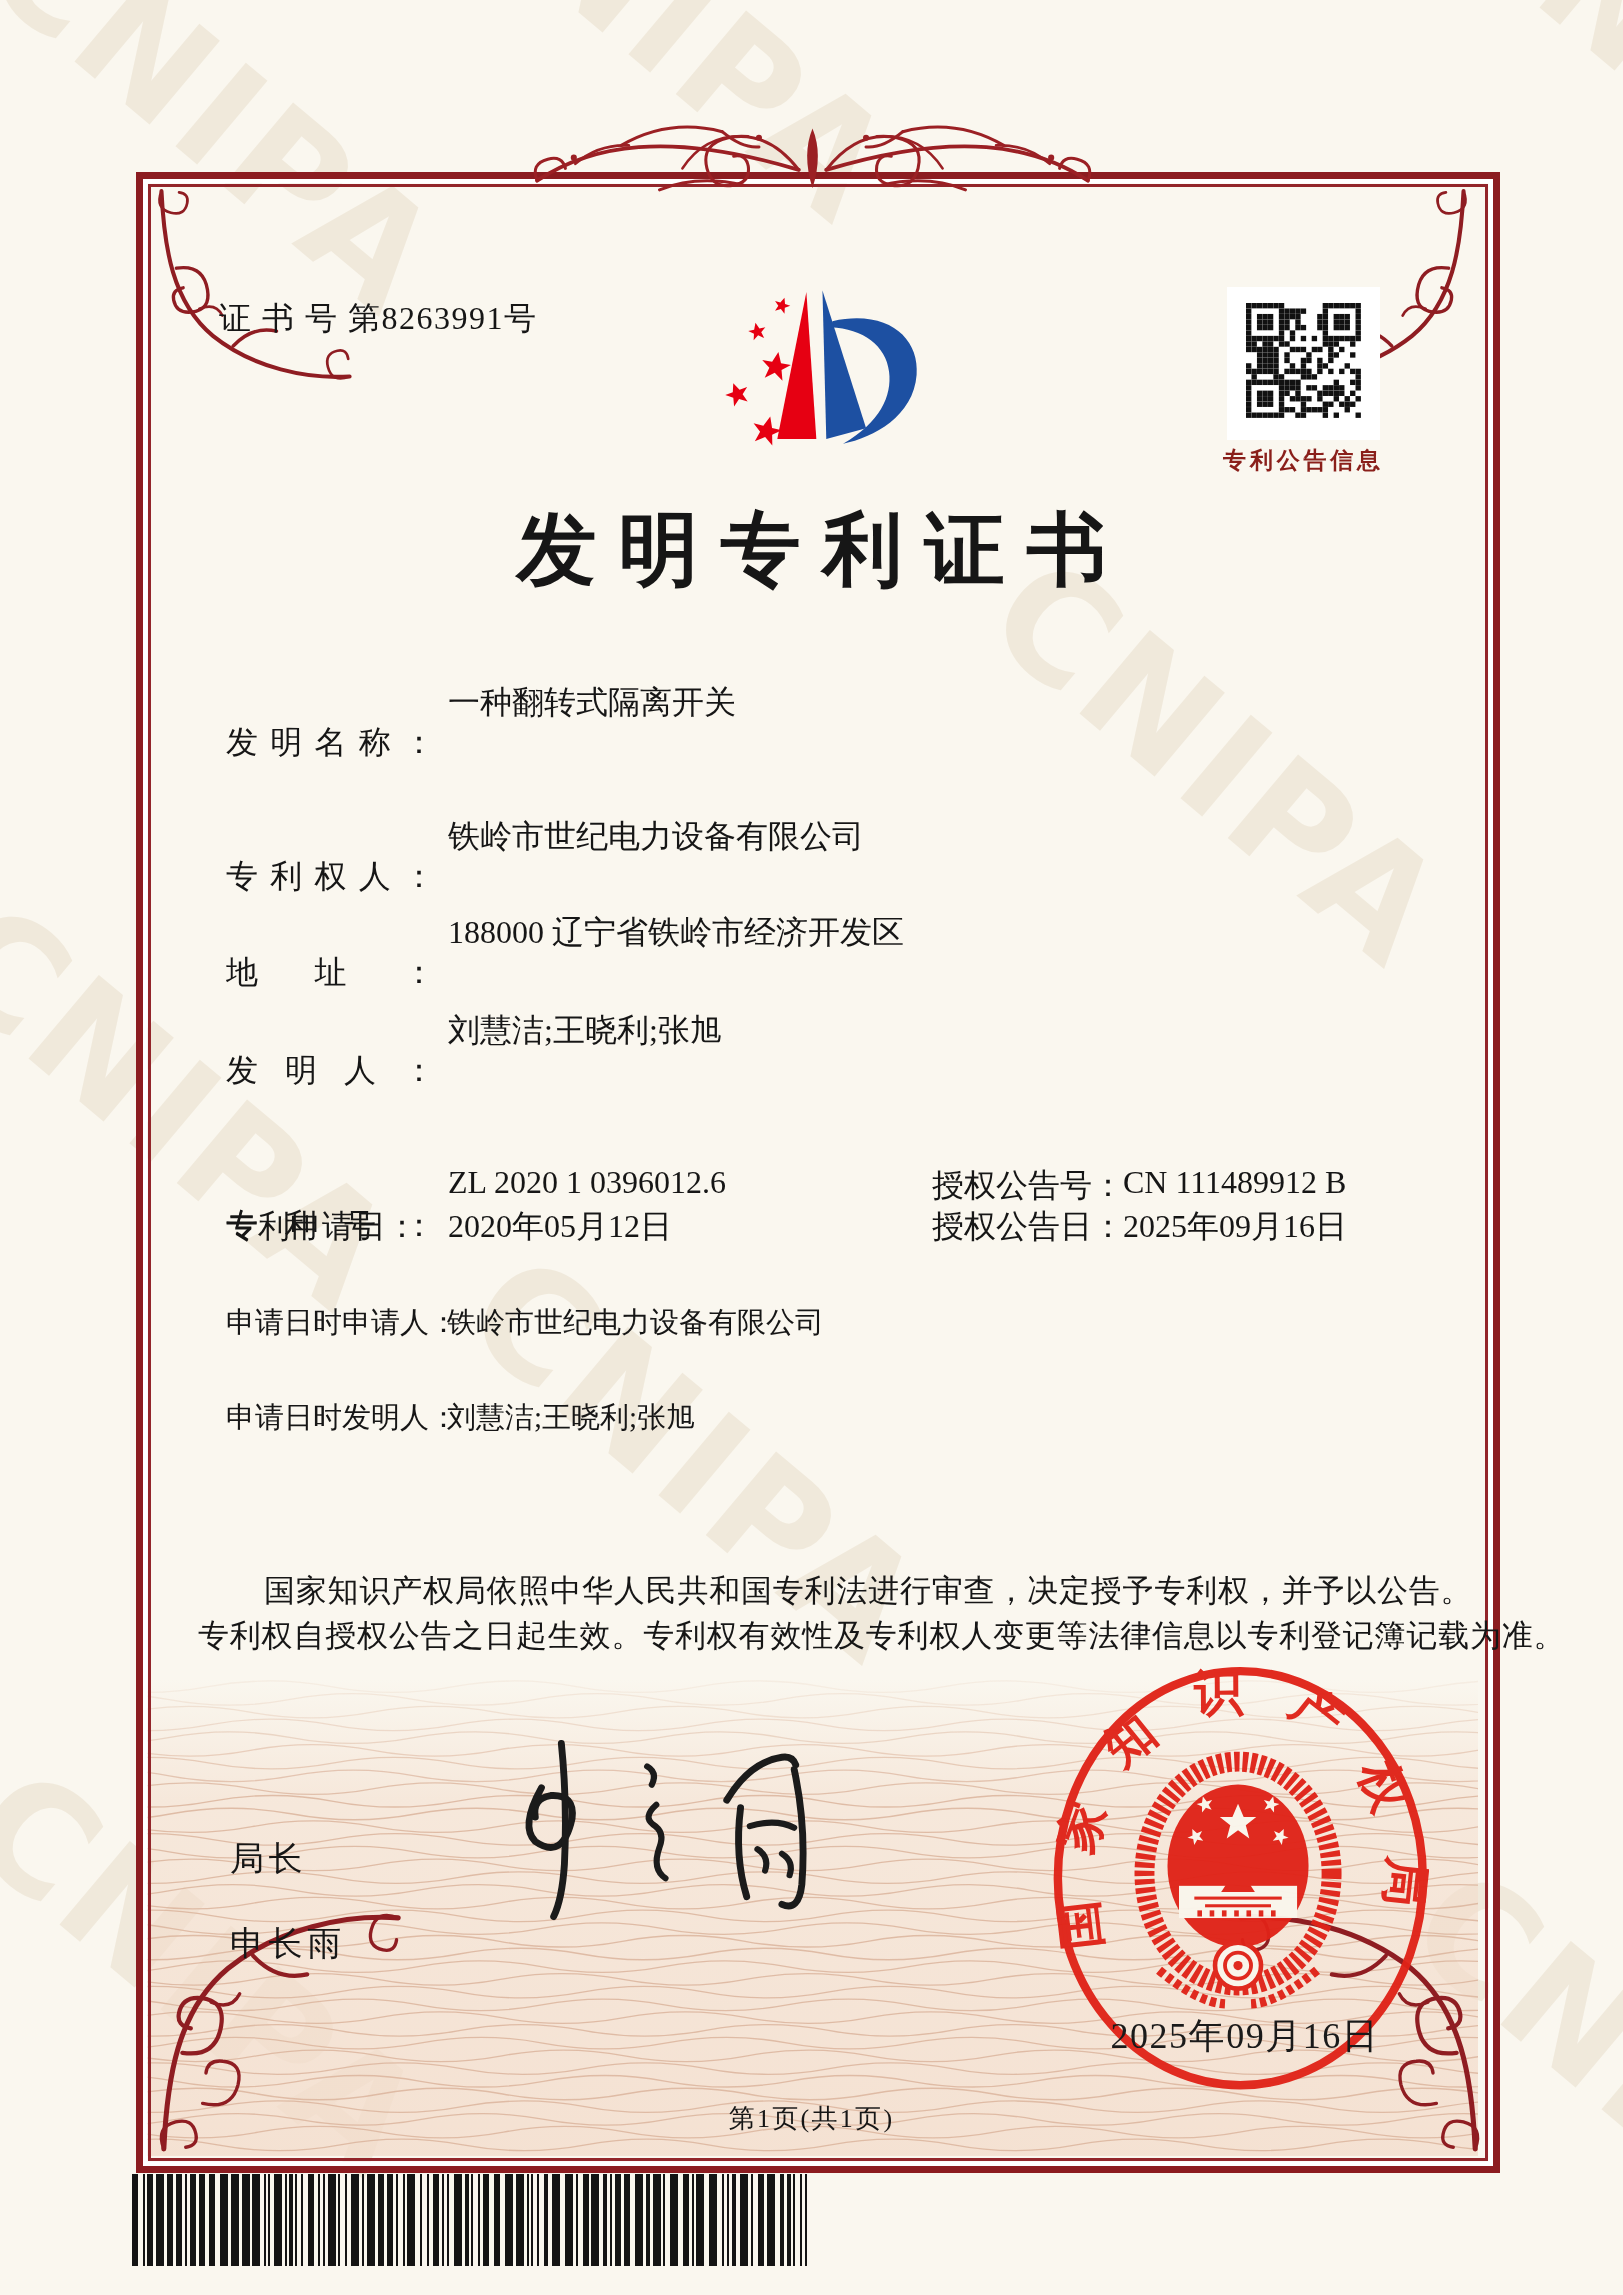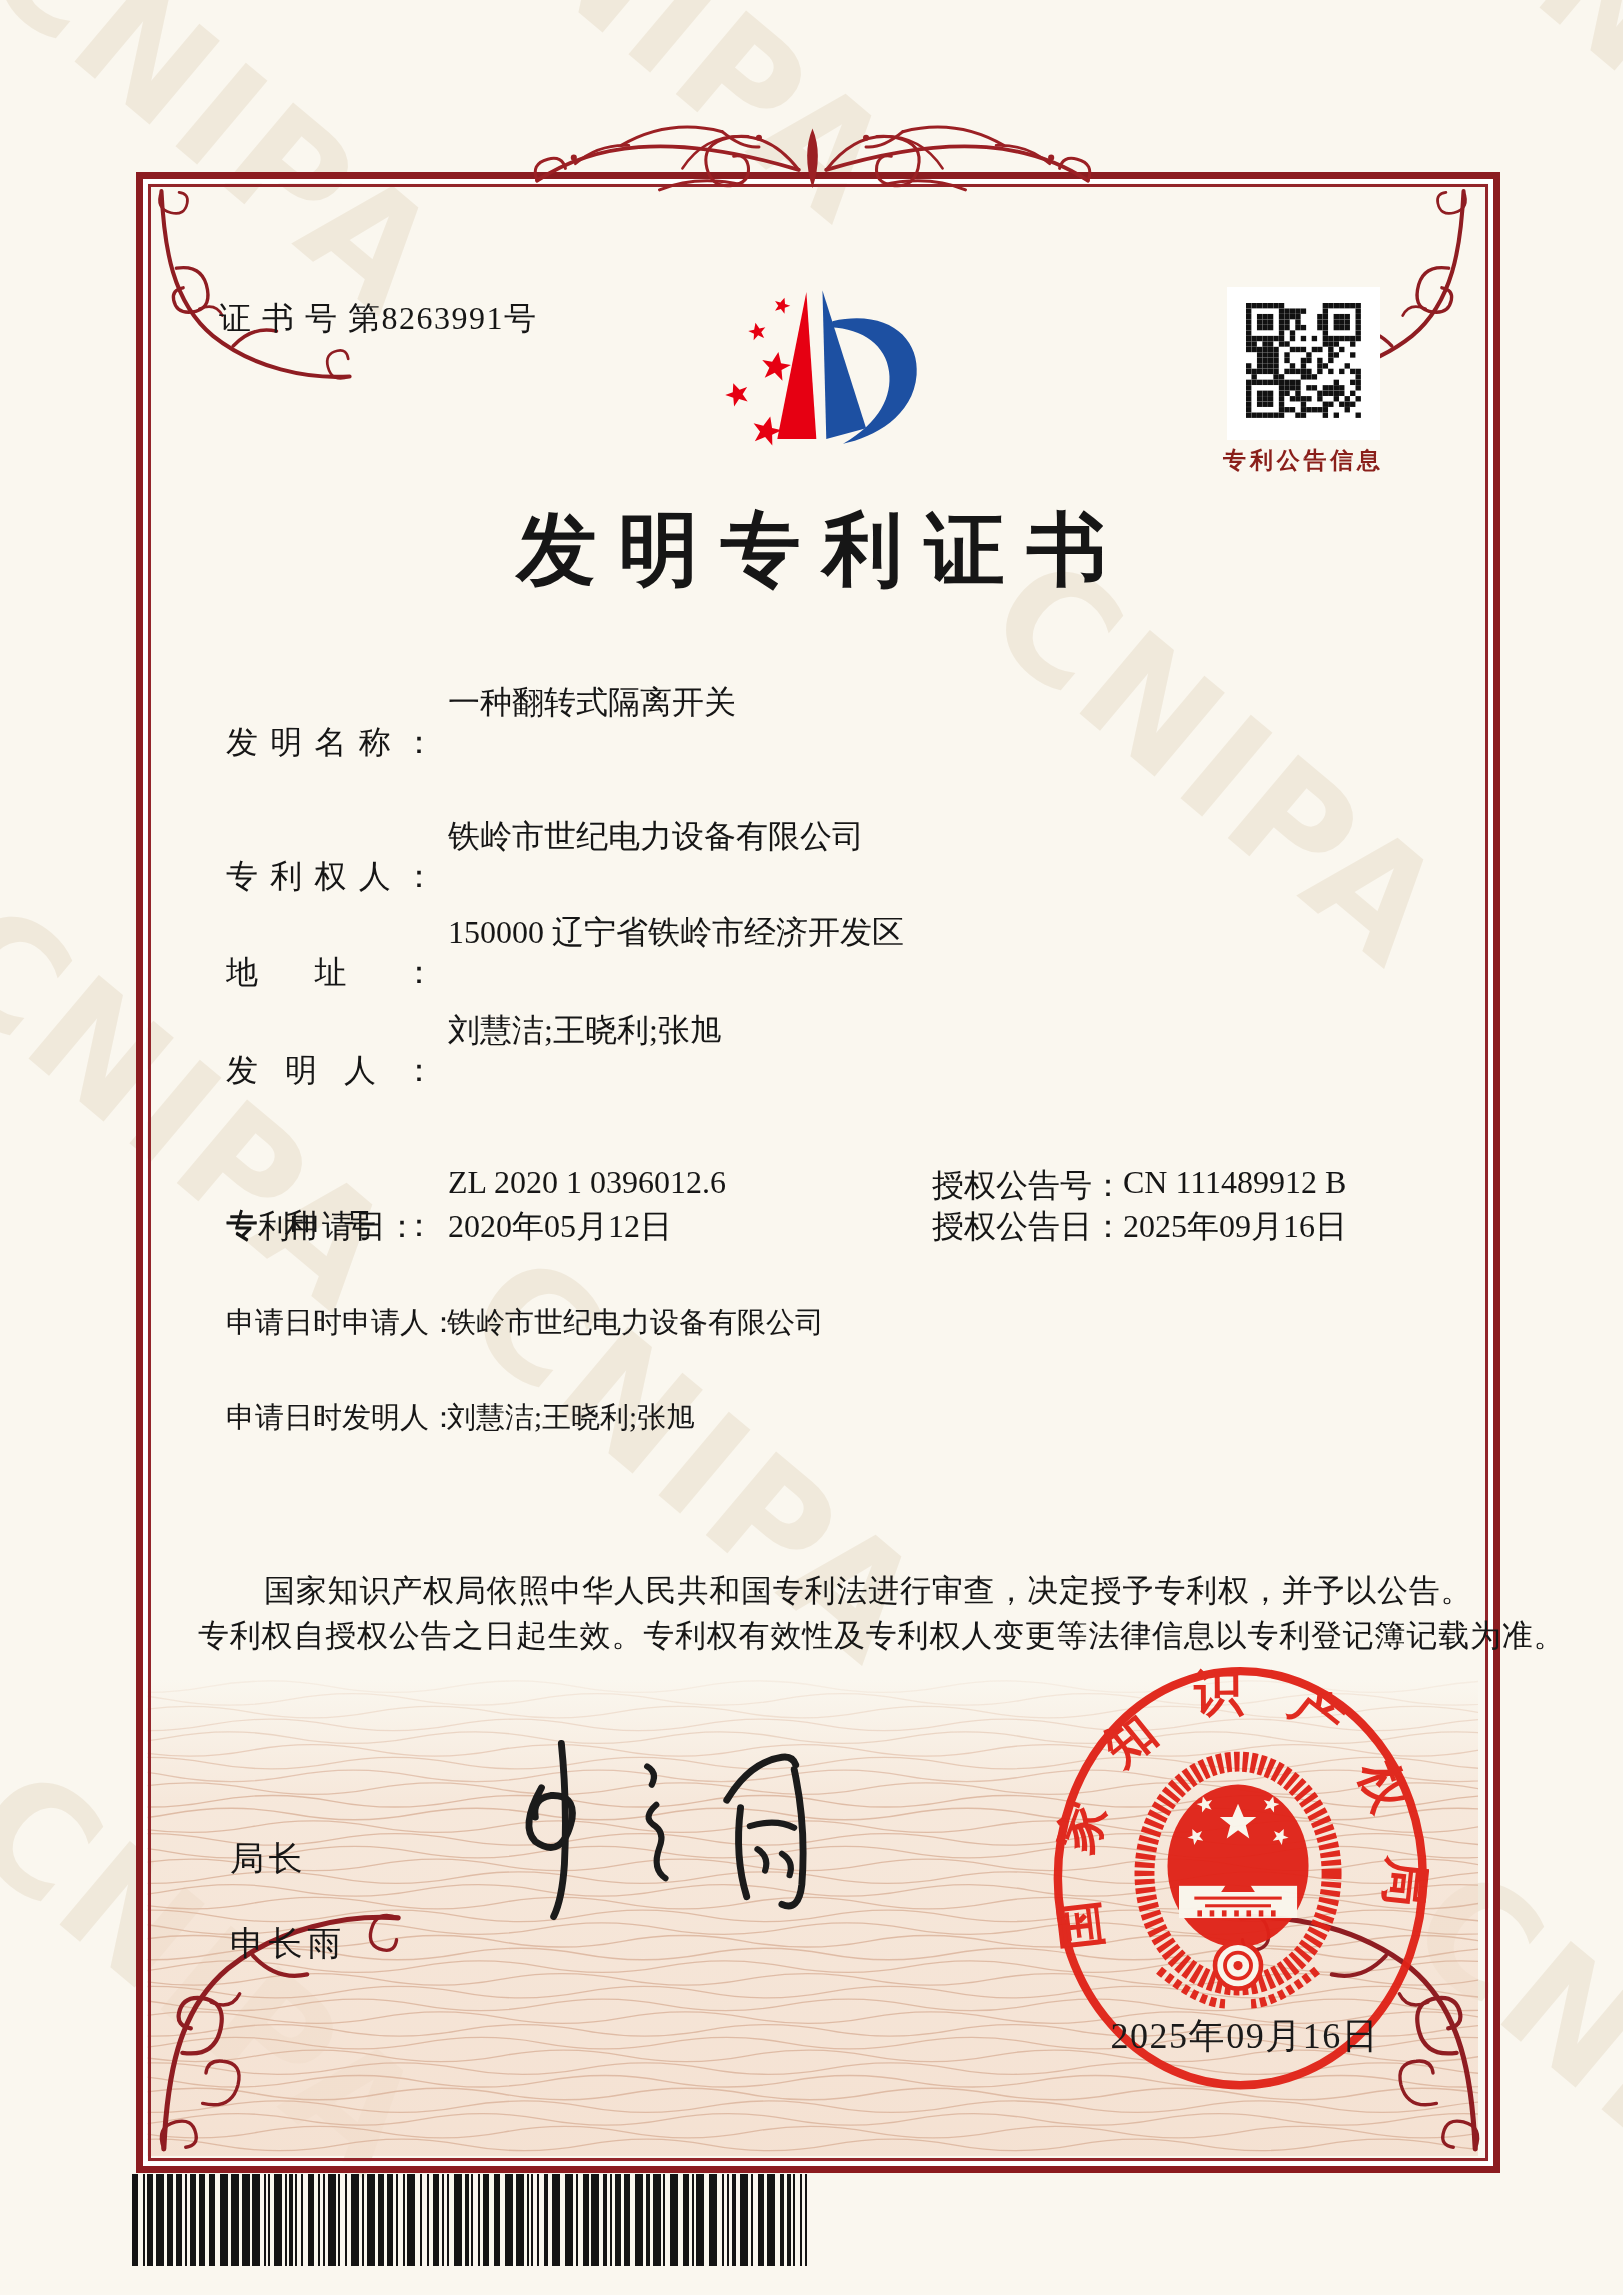--- a/index.html
+++ b/index.html
@@ -457,21 +457,21 @@
   <div class="row" style="top:681px">
     <span class="lab just">发明名称：</span>
     <span class="val">一种翻转式隔离开关</span>
   </div>
   <div class="row" style="top:815px">
     <span class="lab just">专利权人：</span>
     <span class="val">铁岭市世纪电力设备有限公司</span>
   </div>
   <div class="row" style="top:911px">
     <span class="lab just">地址：</span>
-    <span class="val">150000 辽宁省铁岭市经济开发区</span>
+    <span class="val">188000 辽宁省铁岭市经济开发区</span>
   </div>
   <div class="row" style="top:1009px">
     <span class="lab just">发明人：</span>
     <span class="val">刘慧洁;王晓利;张旭</span>
   </div>
   <div class="row" style="top:1164px">
     <span class="lab just">专利号：</span>
     <span class="val">ZL 2020 1 0396012.6</span>
     <span class="lab2">授权公告号：</span>
     <span class="val2">CN 111489912 B</span>
@@ -543,20 +543,21 @@
         <rect x="296" y="320" width="6" height="8"></rect>
       </g>
       <circle cx="253" cy="392" r="30" fill="#faf6ec" stroke="#e02318" stroke-width="6"></circle>
       <circle cx="253" cy="392" r="17" fill="none" stroke="#e02318" stroke-width="5"></circle>
       <circle cx="253" cy="392" r="6" fill="#e02318"></circle>
       <path d="M150,398 Q200,440 236,442 M356,398 Q306,440 270,442" stroke="#e02318" stroke-width="12" fill="none" stroke-dasharray="8 5"></path>
     </g>
     <text x="262" y="500" font-size="47" text-anchor="middle" fill="#1a1a1a" letter-spacing="2" font-family="'Liberation Serif','DejaVu Serif',serif">2025年09月16日</text>
   </svg>
 
+  <div class="footer">第1页(共1页)</div>
 
   <div class="barcode" id="barcode">
       <i style="position: absolute; top: 0px; height: 100%; background: rgb(20, 20, 20); left: 0px; width: 6.1px;"></i>
       <i style="position: absolute; top: 0px; height: 100%; background: rgb(20, 20, 20); left: 10.7px; width: 2.3px;"></i>
       <i style="position: absolute; top: 0px; height: 100%; background: rgb(20, 20, 20); left: 15.3px; width: 6.1px;"></i>
       <i style="position: absolute; top: 0px; height: 100%; background: rgb(20, 20, 20); left: 24px; width: 8.4px;"></i>
       <i style="position: absolute; top: 0px; height: 100%; background: rgb(20, 20, 20); left: 35px; width: 6.1px;"></i>
       <i style="position: absolute; top: 0px; height: 100%; background: rgb(20, 20, 20); left: 44px; width: 6.1px;"></i>
       <i style="position: absolute; top: 0px; height: 100%; background: rgb(20, 20, 20); left: 53px; width: 2.3px;"></i>
       <i style="position: absolute; top: 0px; height: 100%; background: rgb(20, 20, 20); left: 58px; width: 6.1px;"></i>

